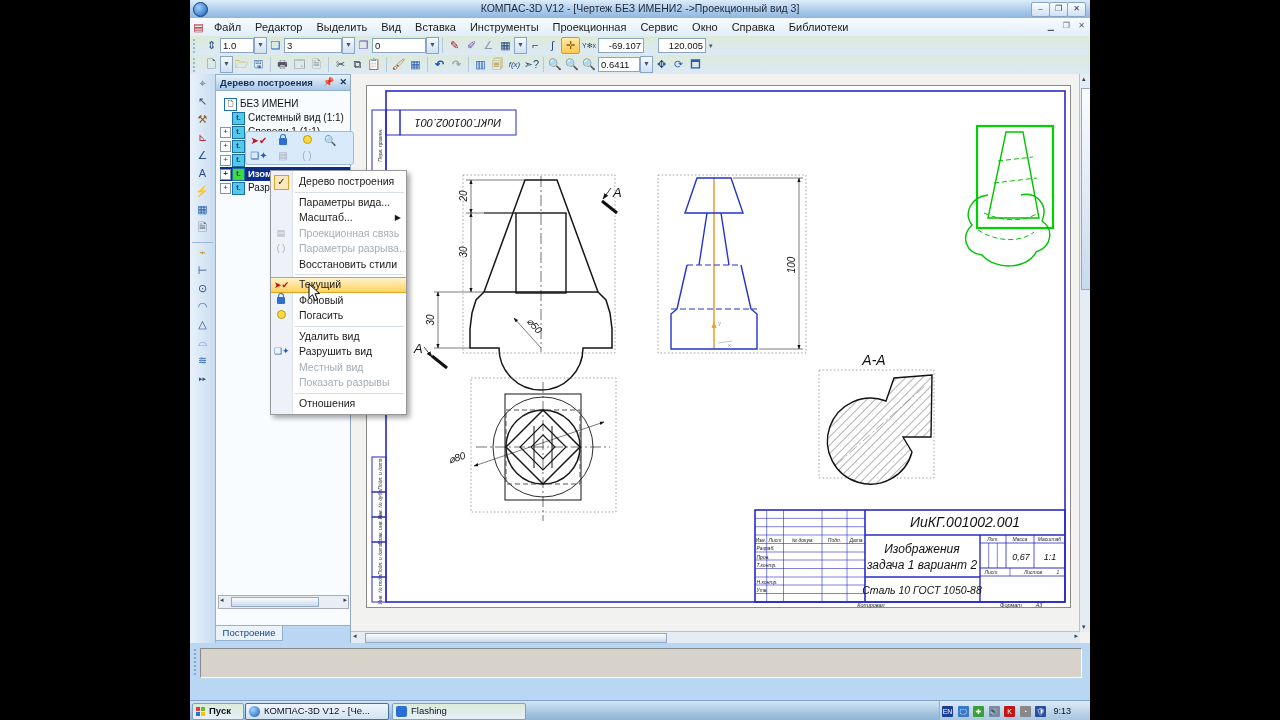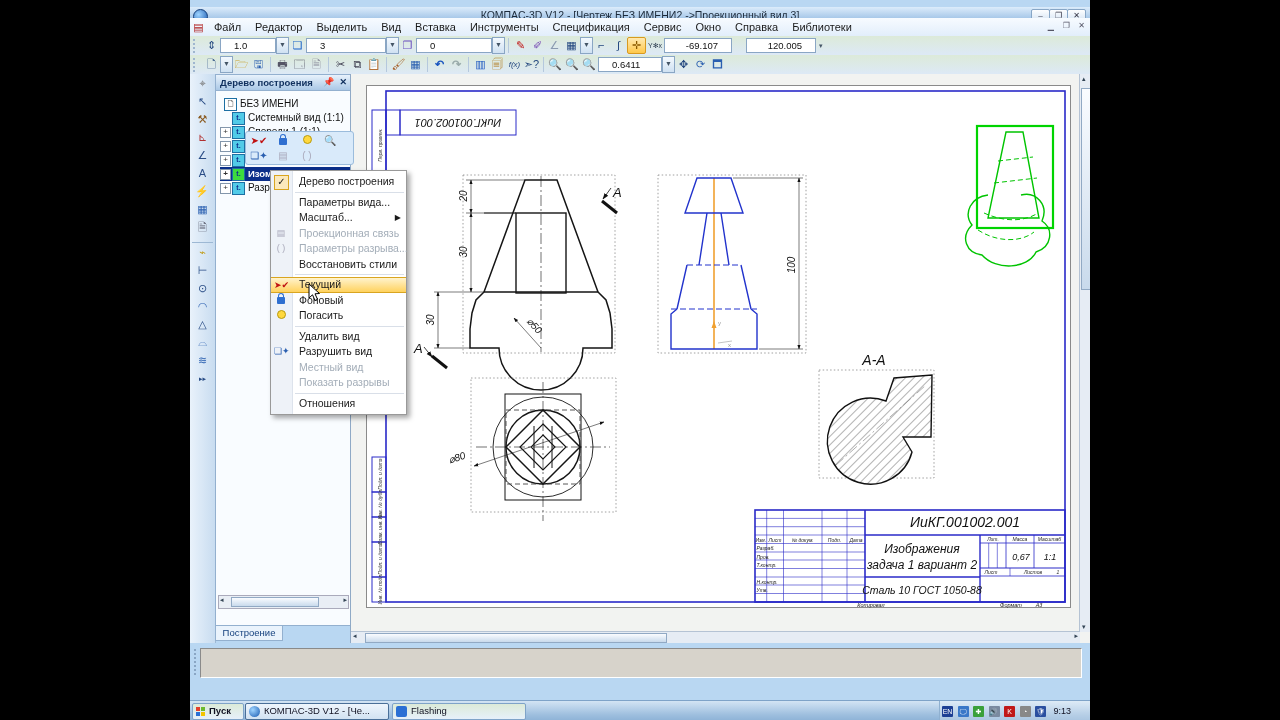--- a/index.html
+++ b/index.html
@@ -1,35 +1,35 @@
 <!DOCTYPE html>
 <html><head>
 <meta charset="utf-8">
 <style>
   html,body{margin:0;padding:0;background:#000;width:1280px;height:720px;overflow:hidden;
     font-family:"Liberation Sans",sans-serif;-webkit-font-smoothing:antialiased;}
   #app{position:absolute;left:190px;top:0;width:900px;height:720px;background:#b9d7f2;overflow:hidden;}
   .abs{position:absolute;}
   
   #titlebar{left:0;top:0;width:900px;height:18px;background:linear-gradient(#dcecfb,#a9c9e9 60%,#90b6dd);
-    border-bottom:1px solid #7c9ec4;font-size:10.5px;color:#1c2a3a;margin-top:7px;}
+    border-bottom:1px solid #7c9ec4;font-size:10.5px;color:#1c2a3a;}
   #titlebar .ttl{position:absolute;left:0;right:0;top:2px;text-align:center;}
   .winbtn{position:absolute;top:2px;width:17px;height:13px;background:linear-gradient(#fdfeff,#cfe0f2);
     border:1px solid #87a6c6;border-radius:2px;font-size:8px;line-height:12px;text-align:center;color:#334;}
   
   #menubar{left:0;top:18px;width:900px;height:18px;background:linear-gradient(#f7fbff,#e2eefb);
     border-bottom:1px solid #c2d4e8;font-size:11px;color:#1a1a1a;display:flex;align-items:center;}
   #menubar .mi{padding:1px 7px;}
   
   .toolbar{left:0;width:900px;height:19px;background:linear-gradient(#fcfeff,#dcead9 0,#dde9f6);
     border-bottom:1px solid #c2d4e8;display:flex;align-items:center;font-size:10px;}
   .grip{width:5px;height:14px;margin:0 3px;border-left:2px dotted #9fb6cf;}
   .tbi{width:17px;height:15px;text-align:center;line-height:15px;font-size:11px;color:#23477f;flex:0 0 auto;}
   .fld{height:13px;background:#fff;border:1px solid #8aa6c4;font-size:9.5px;line-height:13px;
-    padding:0 13px;color:#111;flex:0 0 auto;}
+    padding:0 2px;color:#111;flex:0 0 auto;}
   .dda{width:11px;height:15px;background:linear-gradient(#f4f9fe,#cfe1f2);border:1px solid #8aa6c4;
     font-size:7px;line-height:14px;text-align:center;color:#456;flex:0 0 auto;}
   .sepv{width:1px;height:15px;background:#b5c8dd;margin:0 3px;flex:0 0 auto;}
   .hl{background:linear-gradient(#ffe9b0,#ffc84a);border:1px solid #d89a20;border-radius:2px;}
   
   #leftbar{left:0;top:74px;width:25px;height:569px;background:linear-gradient(90deg,#e9f2fb,#c8dcf0);
     border-right:1px solid #9db8d4;}
   .lbi{width:19px;height:17px;margin:1px auto;text-align:center;line-height:17px;font-size:11px;color:#2a4d86;}
   
   #treepanel{left:25px;top:74px;width:135px;height:550px;background:#f9fcff;border:1px solid #93b0cf;}
@@ -104,21 +104,21 @@
   </div>
 
   <div class="abs" id="menubar">
     <span class="tbi" style="color:#b02020;">▤</span>
     <span class="mi">Файл</span>
     <span class="mi">Редактор</span>
     <span class="mi">Выделить</span>
     <span class="mi">Вид</span>
     <span class="mi">Вставка</span>
     <span class="mi">Инструменты</span>
-    <span class="mi">Спецификация</span>
+    <span class="mi">Проекционная</span>
     <span class="mi">Сервис</span>
     <span class="mi">Окно</span>
     <span class="mi">Справка</span>
     <span class="mi">Библиотеки</span>
     <span class="abs" style="right:36px;top:4px;font-size:8px;color:#556;">▁</span>
     <span class="abs" style="right:20px;top:3px;font-size:8px;color:#556;">❐</span>
     <span class="abs" style="right:5px;top:3px;font-size:8px;color:#556;">✕</span>
   </div>
 
   <div class="abs toolbar" style="top:36px;">

